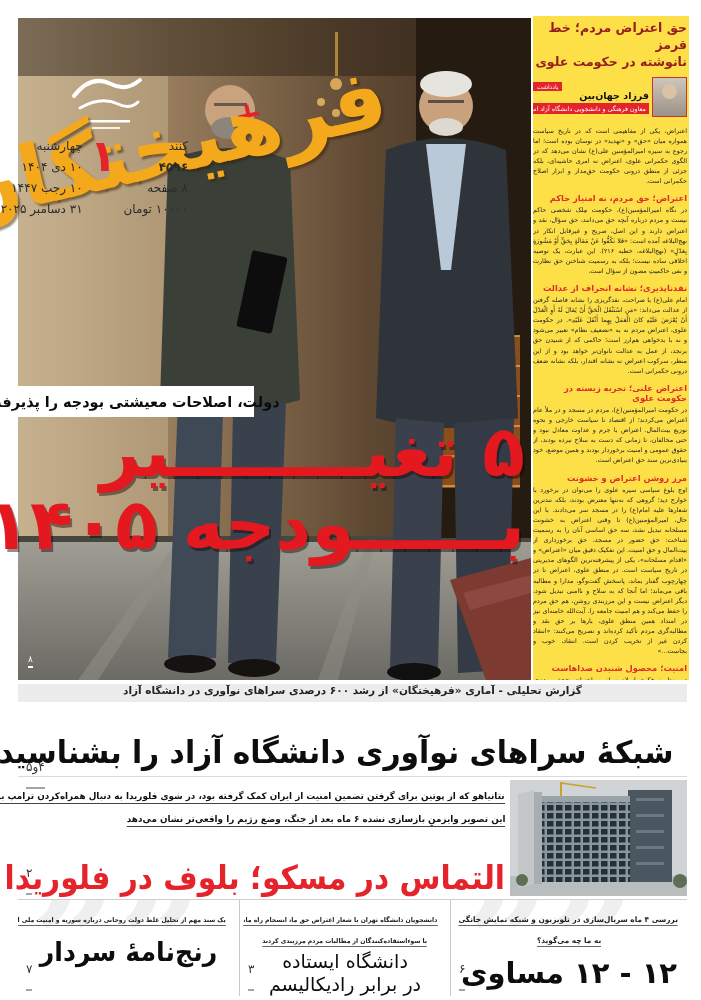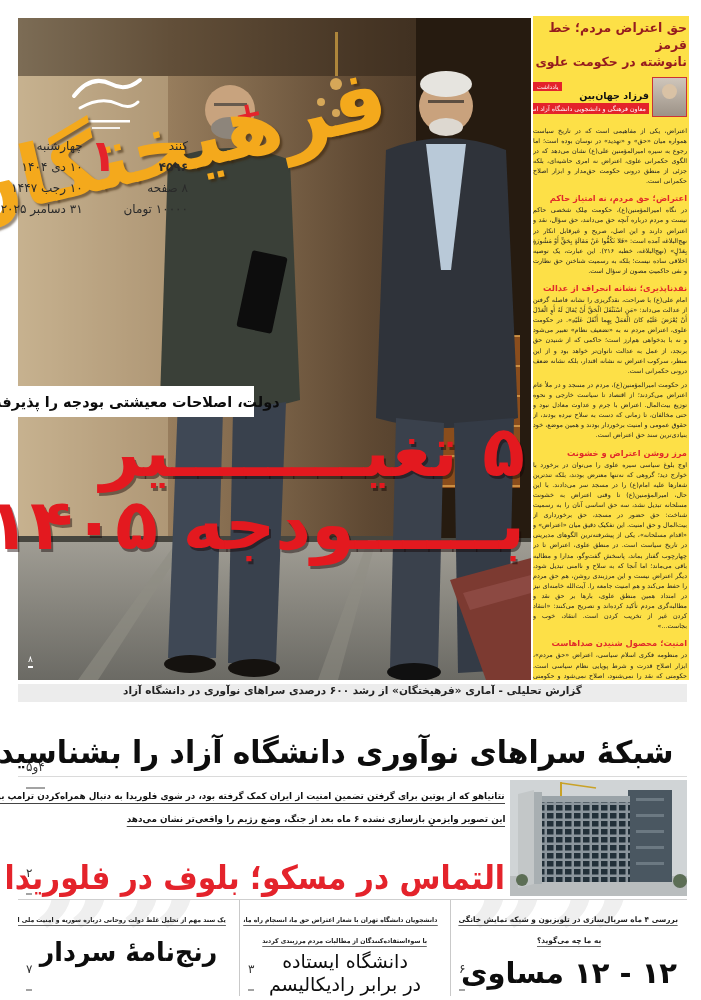--- a/index.html
+++ b/index.html
@@ -204,20 +204,21 @@
       </div>
     <span class="byline-tag">یادداشت</span>
     <span class="byline-name">فرزاد جهان‌بین</span>
     <span class="byline-role">معاون فرهنگی و دانشجویی دانشگاه آزاد اسلامی</span>
   </div>
   <p class="op-p">اعتراض، یکی از مفاهیمی است که در تاریخ سیاست همواره میان «حق» و «تهدید» در نوسان بوده است؛ اما رجوع به سیره امیرالمؤمنین علی(ع) نشان می‌دهد که در الگوی حکمرانی علوی، اعتراض نه امری حاشیه‌ای، بلکه جزئی از منطق درونی حکومت حق‌مدار و ابزار اصلاح حکمرانی است.</p>
   <h3 class="op-h">اعتراض؛ حق مردم، نه امتیاز حاکم</h3>
   <p class="op-p">در نگاه امیرالمؤمنین(ع)، حکومت مِلک شخصی حاکم نیست و مردم درباره آنچه حق می‌دانند، حق سؤال، نقد و اعتراض دارند و این اصل، صریح و غیرقابل انکار در نهج‌البلاغه آمده است: «فَلا تَكُفُّوا عَنْ مَقالَةٍ بِحَقٍّ أَوْ مَشُورَةٍ بِعَدْلٍ» (نهج‌البلاغه، خطبه ۲۱۶). این عبارت، یک توصیه اخلاقی ساده نیست؛ بلکه به رسمیت شناختن حق نظارت و نفی حاکمیتِ مصون از سؤال است.</p>
   <h3 class="op-h">نقدناپذیری؛ نشانه انحراف از عدالت</h3>
   <p class="op-p">امام علی(ع) با صراحت، نقدگریزی را نشانه فاصله گرفتن از عدالت می‌داند: «مَنِ اسْتَثْقَلَ الْحَقَّ أَنْ يُقالَ لَهُ أَوِ الْعَدْلَ أَنْ يُعْرَضَ عَلَيْهِ كانَ الْعَمَلُ بِهِما أَثْقَلَ عَلَيْهِ». در حکومت علوی، اعتراض مردم نه به «تضعیف نظام» تعبیر می‌شود و نه با بدخواهی هم‌ارز است؛ حاکمی که از شنیدن حق برنجد، از عمل به عدالت ناتوان‌تر خواهد بود و از این منظر، سرکوب اعتراض نه نشانه اقتدار، بلکه نشانه ضعف درونی حکمرانی است.</p>
+  <h3 class="op-h">اعتراض علنی؛ تجربه زیسته در حکومت علوی</h3>
   <p class="op-p">در حکومت امیرالمؤمنین(ع)، مردم در مسجد و در ملأ عام اعتراض می‌کردند؛ از اقتصاد تا سیاست خارجی و نحوه توزیع بیت‌المال. اعتراض با جرم و عداوت معادل نبود و حتی مخالفان، تا زمانی که دست به سلاح نبرده بودند، از حقوق عمومی و امنیت برخوردار بودند و همین موضع، خود بنیادی‌ترین سند حق اعتراض است.</p>
   <h3 class="op-h">مرز روشن اعتراض و خشونت</h3>
   <p class="op-p">اوج بلوغ سیاسی سیره علوی را می‌توان در برخورد با خوارج دید؛ گروهی که نه‌تنها معترض بودند، بلکه تندترین شعارها علیه امام(ع) را در مسجد سر می‌دادند. با این حال، امیرالمؤمنین(ع) تا وقتی اعتراض به خشونت مسلحانه تبدیل نشد، سه حق اساسی آنان را به رسمیت شناخت: حق حضور در مسجد، حق برخورداری از بیت‌المال و حق امنیت. این تفکیک دقیق میان «اعتراض» و «اقدام مسلحانه»، یکی از پیشرفته‌ترین الگوهای مدیریتی در تاریخ سیاست است. در منطق علوی، اعتراض تا در چهارچوب گفتار بماند، پاسخش گفت‌وگو، مدارا و مطالبه باقی می‌ماند؛ اما آنجا که به سلاح و ناامنی تبدیل شود، دیگر اعتراض نیست و این مرزبندی روشن، هم حق مردم را حفظ می‌کند و هم امنیت جامعه را. آیت‌الله خامنه‌ای نیز در امتداد همین منطق علوی، بارها بر حق نقد و مطالبه‌گری مردم تأکید کرده‌اند و تصریح می‌کنند: «انتقاد کردن غیر از تخریب کردن است. انتقاد، خوب و بجاست...»</p>
   <h3 class="op-h">امنیت؛ محصول شنیدن صداهاست</h3>
   <p class="op-p">در منظومه فکری اسلام سیاسی، اعتراض «حق مردم»، ابزار اصلاح قدرت و شرط پویایی نظام سیاسی است. حکومتی که نقد را نمی‌شنود، اصلاح نمی‌شود و حکومتی که صدا را خاموش می‌کند، بحران را انباشته می‌سازد. امنیت پایدار از مسیر عدالت، گفت‌وگو و تحمل اعتراض به دست می‌آید و ملت بزرگ ایران با همین هوشیاری، از همه این آزمون‌ها سربلند بیرون خواهد آمد.</p>
 </aside>
 
 <div class="kicker-strip">
   <span>گزارش تحلیلی - آماری «فرهیختگان» از رشد ۶۰۰ درصدی سراهای نوآوری در دانشگاه آزاد</span>
 </div>

